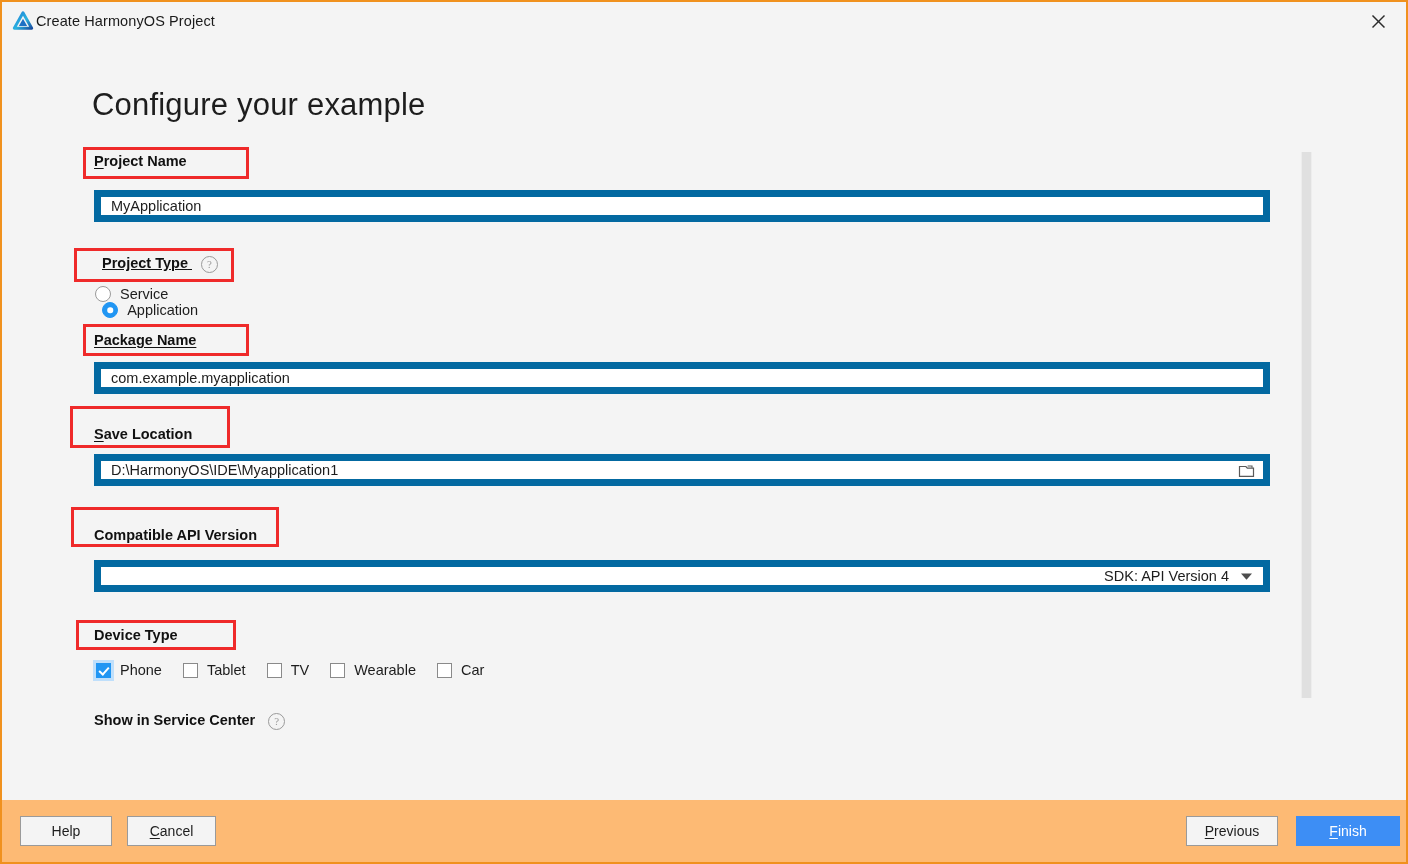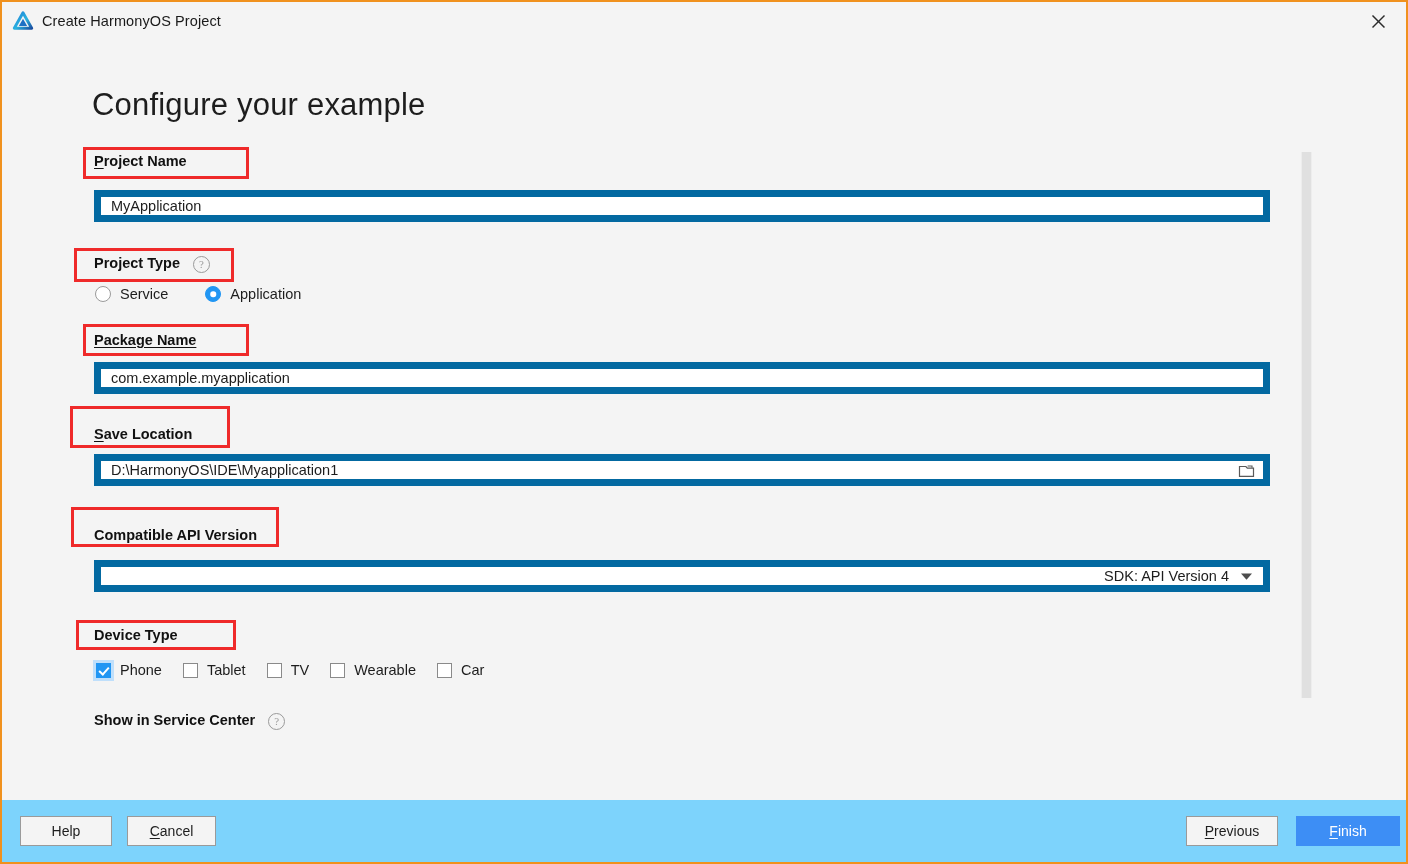--- a/index.html
+++ b/index.html
@@ -18,21 +18,21 @@
     overflow:hidden;
   }
   
   .titlebar {
     position:absolute; top:0; left:0; right:0; height:38px;
     display:flex; align-items:center;
     background:#f4f4f4;
   }
   .app-logo { width:22px; height:22px; margin-left:10px; flex:none; }
   .title-text {
-    margin-left:8px;
+    margin-left:2px;
     font-size:14.5px; color:#1a1a1a; letter-spacing:0.1px;
   }
   .close-btn {
     position:absolute; right:8px; top:4px;
     width:40px; height:30px;
     display:flex; align-items:center; justify-content:center;
     cursor:pointer;
   }
   .close-btn svg { display:block; }
 
@@ -74,21 +74,21 @@
     cursor:text;
   }
   .text-input .val { flex:1; }
   .input-trailing {
     width:34px; height:30px;
     display:flex; align-items:center; justify-content:center;
     cursor:pointer;
   }
 
   
-  .radio-row { position:absolute; left:93px; display:flex; align-items:center; }
+  .radio-row { position:absolute; left:93px; display:flex; align-items:center;flex-direction:column; }
   .radio-item { display:flex; align-items:center; cursor:pointer; }
   .radio {
     width:16px; height:16px; border-radius:50%;
     border:1.6px solid #9b9b9b; background:#fff;
     flex:none;
     position:relative;
   }
   .radio.checked { background:#2196f3; border-color:#2196f3; }
   .radio.checked::after {
     content:""; position:absolute; left:50%; top:50%;
@@ -129,21 +129,21 @@
   
   .annot {
     position:absolute;
     border:3px solid #ef2a2a;
     pointer-events:none;
   }
 
   
   .footer {
     position:absolute; left:0; right:0; bottom:0; height:62px;
-    background:#7dd3fc;
+    background:#fdba74;
   }
   .btn {
     position:absolute; top:16px; height:30px;
     background:#f4f4f4;
     border:1px solid #9a9a9a;
     font-size:14px; color:#1d1d1d;
     display:flex; align-items:center; justify-content:center;
     cursor:pointer;
     font-family:"Liberation Sans", sans-serif;
   }
@@ -184,21 +184,21 @@
 
     <div class="page-title">Configure your example</div>
 
     <div class="field-label" style="left:92px; top:113px;">
       <span class="lbl-underline">P</span><span>roject Name</span>
     </div>
     <div class="text-input" style="top:150px;">
       <span class="val">MyApplication</span>
     </div>
 
-    <div class="field-label" style="left:92px; top:215px;">
+    <div class="field-label" style="left:100px; top:215px;text-decoration:underline;">
       <span>Project Type</span>
       <span class="help-icon">?</span>
     </div>
     <div class="radio-row" style="top:246px;">
       <div class="radio-item" style="margin-right:37px;">
         <span class="radio"></span>
         <span class="radio-label">Service</span>
       </div>
       <div class="radio-item">
         <span class="radio checked"></span>

